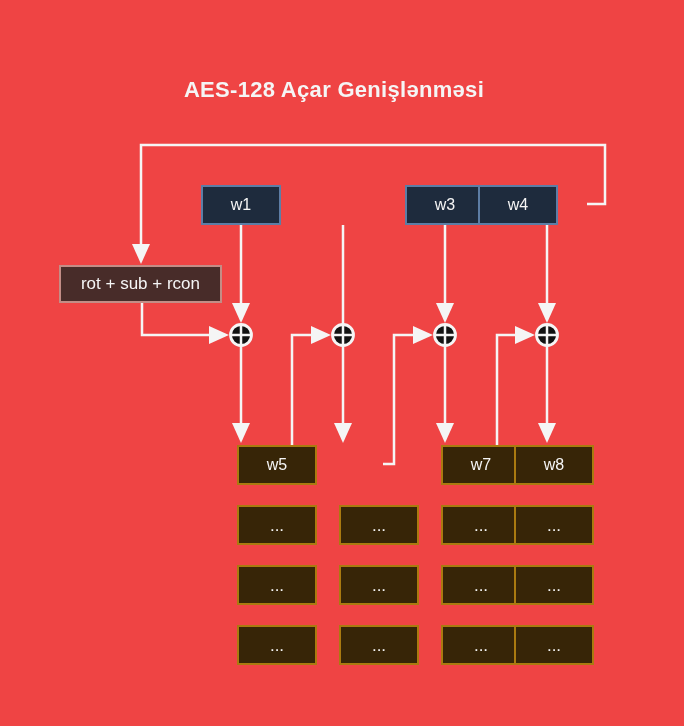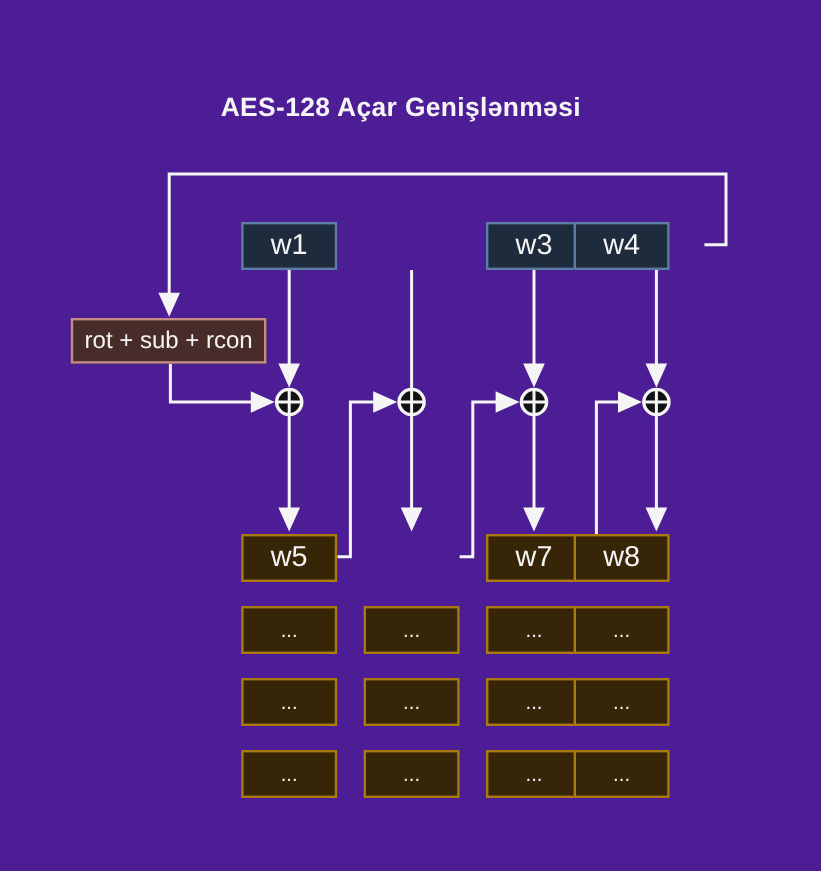--- a/index.html
+++ b/index.html
@@ -1,49 +1,49 @@
 <!DOCTYPE html>
 <html><head>
 <meta charset="utf-8">
 <style>
   html,body{margin:0;padding:0;}
   .canvas{
     position:relative;
     width:684px;height:726px;
-    background:#4c1d95;
+    background:#ef4444;
     overflow:hidden;
     font-family:"Liberation Sans", sans-serif;
   }
   .title{
     position:absolute;
     top:77px;left:0;width:668px;
     text-align:center;
     color:#f5f5f5;
     font-size:22px;
     font-weight:bold;
     letter-spacing:0.3px;
   }
   .box{
     position:absolute;
     box-sizing:border-box;
     width:80px;height:40px;
     display:flex;align-items:center;justify-content:center;
     color:#f5f5f5;
-    font-size:24px;
+    font-size:16px;
     line-height:1;
   }
   .blue{ background:#1e2b3d;border:2px solid #5d7da5; }
-  .brown{ background:#372507;border:2px solid #aa7a10; }
+  .brown{ background:#372507;border:2px solid #aa7a10;margin-left:36px; }
   .op{
     position:absolute;
     box-sizing:border-box;
     left:59px;top:265px;width:163px;height:38px;
     background:#482c29;border:2px solid #c38d86;
     display:flex;align-items:center;justify-content:center;
-    color:#f5f5f5;font-size:20px;
+    color:#f5f5f5;font-size:17px;
   }
   .ellip{ font-size:17px; }
   .c1{left:201px}.c2{left:303px}.c3{left:405px}.c4{left:478px}
   .r-top{top:185px}.r-exp{top:445px}.r-e1{top:505px}.r-e2{top:565px}.r-e3{top:625px}
   svg.connectors{
     position:absolute;inset:0;
     pointer-events:none;
   }
   svg .ln{stroke:#f5f5f5;stroke-width:2.5;fill:none;}
   svg .ah{fill:#f5f5f5;stroke:none;}

